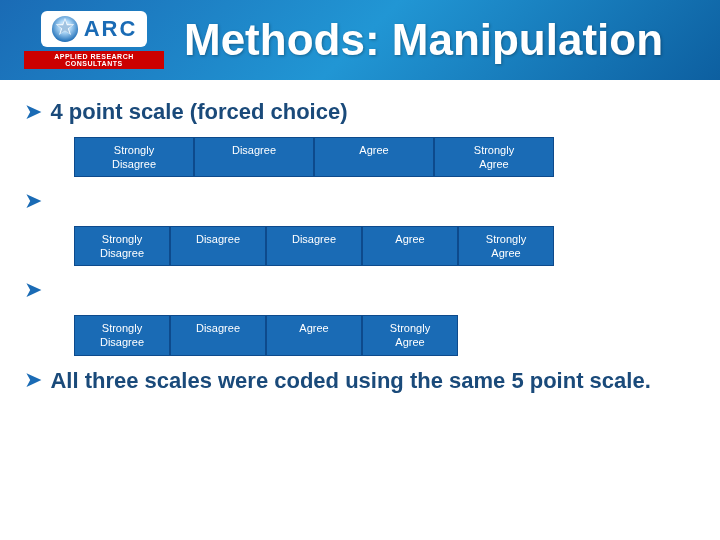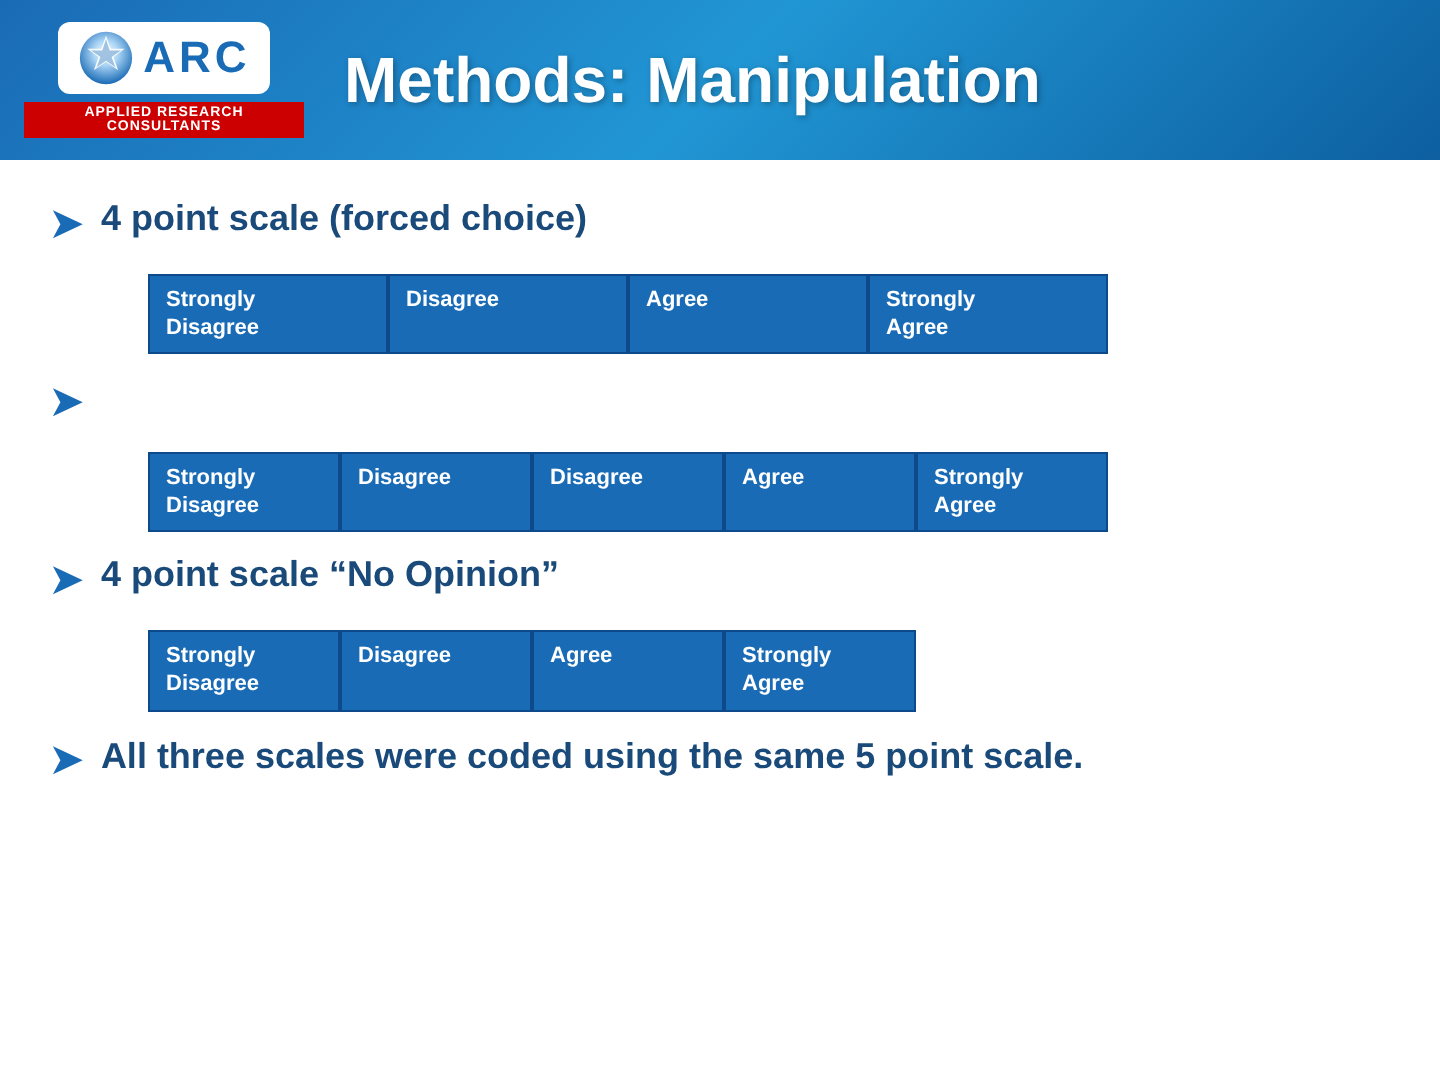--- a/index.html
+++ b/index.html
@@ -11,21 +11,21 @@
       font-family: Arial, sans-serif;
       background: #ffffff;
     }
 
     
     .header {
       background: linear-gradient(135deg, #1a6bb5 0%, #2196d4 50%, #0d5fa0 100%);
       height: 80px;
       display: flex;
       align-items: center;
-      padding: 0 12px;
+      padding: 0 24px;
       position: relative;
     }
 
     .logo-area {
       width: 140px;
       height: 70px;
       display: flex;
       flex-direction: column;
       align-items: center;
       justify-content: center;
@@ -59,21 +59,21 @@
       font-size: 7px;
       font-weight: bold;
       padding: 2px 6px;
       letter-spacing: 0.5px;
       text-transform: uppercase;
       width: 100%;
       text-align: center;
     }
 
     .header-title {
-      font-size: 32px;
+      font-size: 44px;
       font-weight: bold;
       color: white;
       margin-left: 20px;
       text-shadow: 1px 1px 3px rgba(0,0,0,0.3);
     }
 
     
     .content {
       padding: 18px 24px 12px 24px;
       background: white;
@@ -87,59 +87,59 @@
 
     .bullet-icon {
       color: #1a6bb5;
       font-size: 22px;
       margin-right: 8px;
       line-height: 1.3;
       flex-shrink: 0;
     }
 
     .bullet-text {
-      font-size: 18px;
+      font-size: 22px;
       color: #1a4a7a;
       font-weight: bold;
       line-height: 1.3;
     }
 
     
     .scale-table {
       display: flex;
       margin: 6px 0 10px 50px;
       gap: 0;
     }
 
     .scale-cell {
       background: #1a6bb5;
       color: white;
       font-size: 11px;
-      font-weight: bold;
-      text-align: left;
+      font-weight: normal;
+      text-align: center;
       padding: 5px 8px;
       min-width: 90px;
       border: 1px solid #0d4a8c;
       line-height: 1.3;
     }
 
     .scale-cell-4 {
       min-width: 120px;
     }
 
     .scale-cell-5 {
       min-width: 96px;
     }
 
     .last-bullet {
       margin-top: 6px;
     }
 
     .last-bullet .bullet-text {
-      font-size: 18px;
+      font-size: 22px;
       line-height: 1.35;
     }
   </style>
 </head>
 <body>
 
 <div class="header">
   <div class="logo-area">
     <div class="logo-arc">
 
@@ -181,21 +181,20 @@
   <div class="scale-table">
     <div class="scale-cell scale-cell-5">Strongly<br>Disagree</div>
     <div class="scale-cell scale-cell-5">Disagree</div>
     <div class="scale-cell scale-cell-5">Disagree</div>
     <div class="scale-cell scale-cell-5">Agree</div>
     <div class="scale-cell scale-cell-5">Strongly<br>Agree</div>
   </div>
 
   <div class="bullet-point">
     <span class="bullet-icon">➤</span>
-    <span class="bullet-text">4 point scale “No Opinion”</span>
   </div>
   <div class="scale-table">
     <div class="scale-cell scale-cell-5">Strongly<br>Disagree</div>
     <div class="scale-cell scale-cell-5">Disagree</div>
     <div class="scale-cell scale-cell-5">Agree</div>
     <div class="scale-cell scale-cell-5">Strongly<br>Agree</div>
   </div>
 
   <div class="bullet-point last-bullet">
     <span class="bullet-icon">➤</span>

